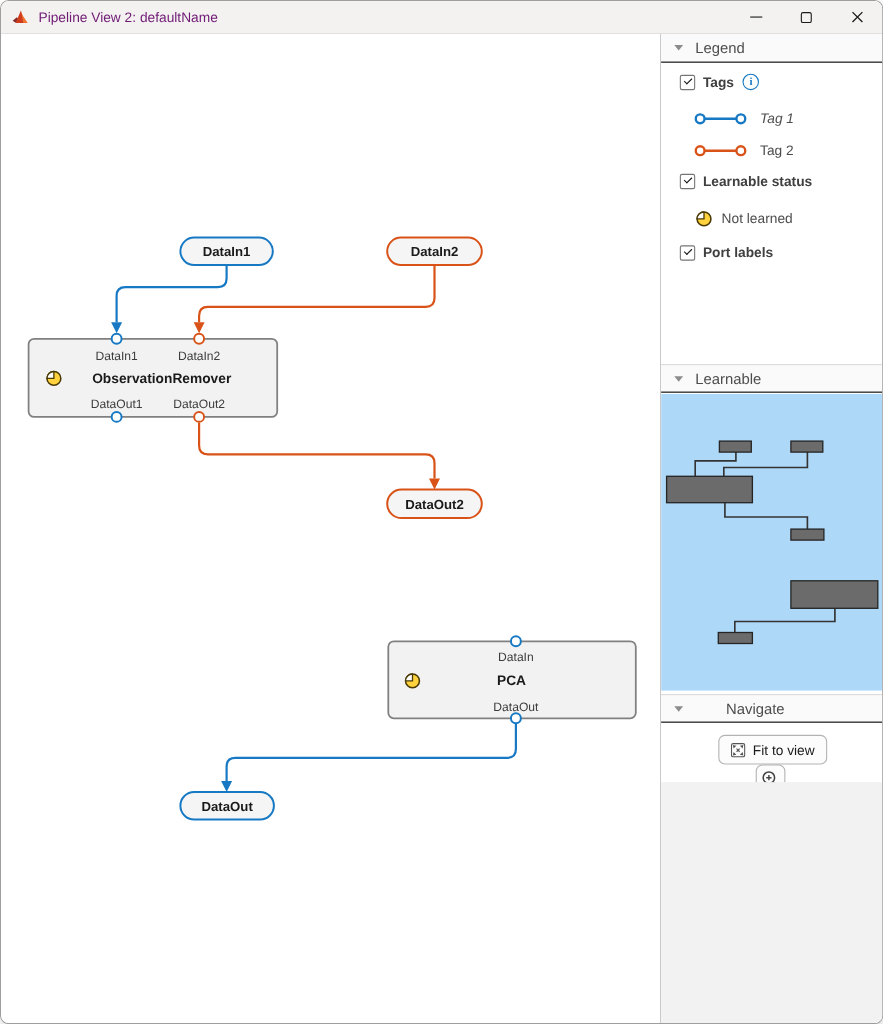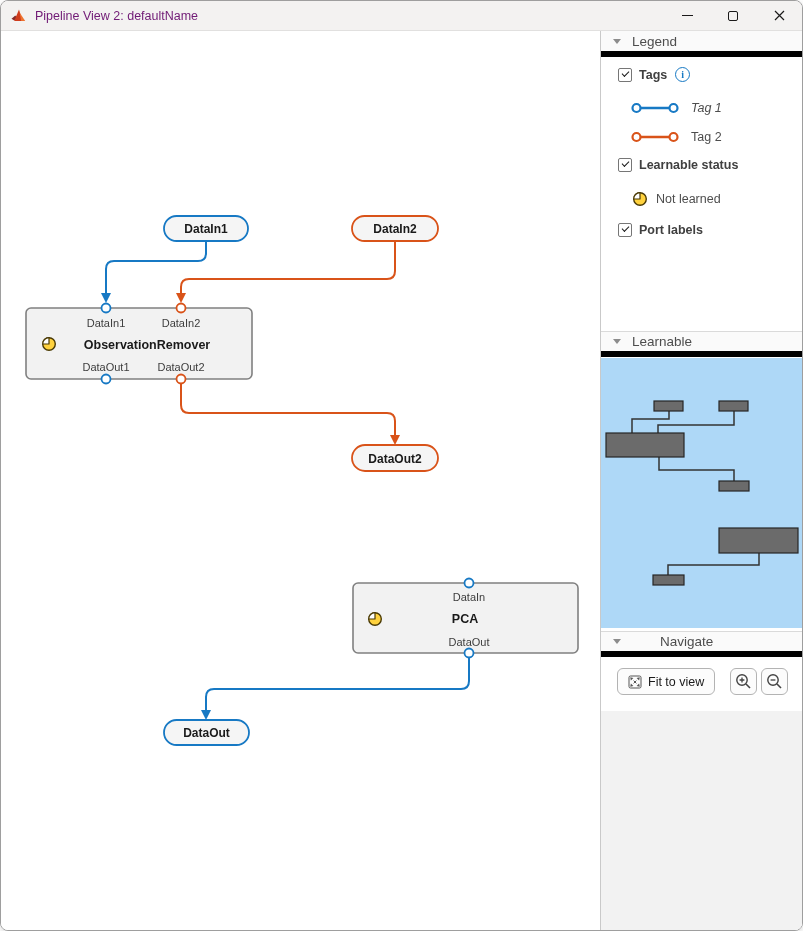--- a/index.html
+++ b/index.html
@@ -19,21 +19,21 @@
   .win-btn { width:46px; height:30px; display:flex; align-items:center; justify-content:center; cursor:default; }
   .glyph-min { width:11px; height:1px; background:#1a1a1a; display:block; }
   .glyph-max { width:10px; height:10px; border:1.1px solid #1a1a1a; border-radius:2px; display:block; }
   
   .content { flex:1 1 auto; display:flex; min-height:0; }
   .canvas { width:600px; flex:0 0 600px; background:#fff; border-right:1px solid #c9c9c9; position:relative;text-decoration:underline; }
   .sidebar { flex:1 1 auto; position:relative; background:#fff; }
   
   .section-header {
     position:absolute; left:0; right:0; height:26px; background:#fafafa;
-    border-bottom:6px solid #000000; display:flex; align-items:center; padding-left:12px;
+    border-bottom:1px solid #000000; display:flex; align-items:center; padding-left:12px;
   }
   .section-header.bordered-top { border-top:1px solid #dadada; }
   .collapse-arrow {
     width:0; height:0; border-left:4.5px solid transparent; border-right:4.5px solid transparent;
     border-top:5.5px solid #8c8c8c; display:inline-block; margin-right:11px;
   }
   .section-title { font-size:13.5px; color:#4d4d4d; }
   .legend-row { position:absolute; display:flex; align-items:center; }
   .checkbox {
     width:14px; height:14px; background:#fff; border:1px solid #767676; border-radius:2px;
@@ -44,21 +44,21 @@
     border-left:1.8px solid #1a1a1a; border-bottom:1.8px solid #1a1a1a; transform:rotate(-45deg);
   }
   .cb-label { font-size:12.5px; font-weight:bold; color:#404040; margin-left:7px; }
   .plain-label { font-size:12.5px; color:#4d4d4d; margin-left:8px; }
   .info-badge {
     width:15px; height:15px; border:1.5px solid #1779c4; border-radius:50%; margin-left:8px;
     color:#1779c4; font-size:10px; font-weight:bold; font-family:"Liberation Serif", serif;
     display:flex; align-items:center; justify-content:center; line-height:1;
   }
   .minimap { position:absolute; left:0; right:0; }
-  .nav-content { position:absolute; left:0; right:0; display:flex; align-items:center; }
+  .nav-content { position:absolute; left:0; right:0; display:flex; align-items:center;flex-direction:column; }
   .btn {
     display:flex; align-items:center; justify-content:center; gap:6px;
     background:#fcfcfc; border:1px solid #b3b3b3; border-radius:6px; height:27px;
     font-size:12.5px; color:#1a1a1a; padding:0 10px; cursor:default;
   }
   .btn.square { width:27px; padding:0; }
   .sidebar-filler { position:absolute; left:0; right:0; bottom:0; background:#f2f2f2; }
   svg text { font-family:"Liberation Sans", sans-serif; }
 </style>
 </head>

